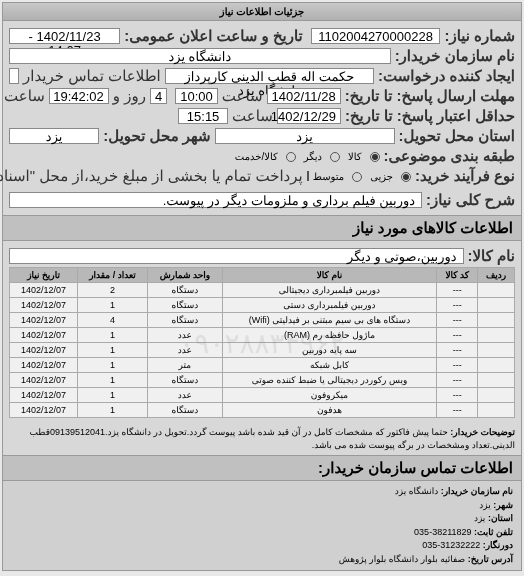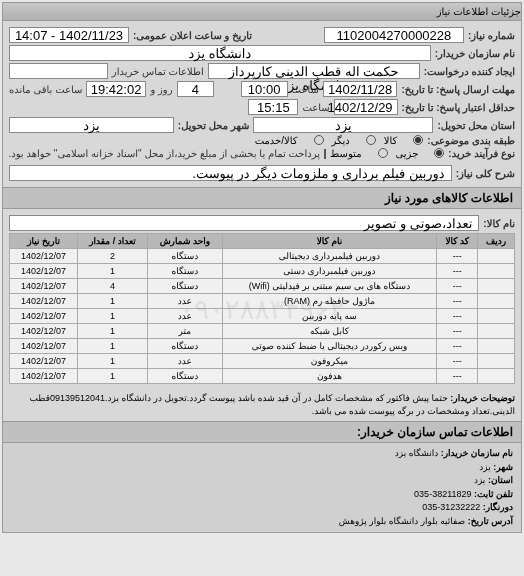--- a/index.html
+++ b/index.html
@@ -14,60 +14,61 @@
 }
 .panel {
   background: #d0d0d0;
   border: 1px solid #999;
   margin: 2px;
 }
 .header-bar {
   background: linear-gradient(#c8c8c8, #b0b0b0);
   padding: 3px 0;
   font-size: 10px;
-  font-weight: normal;
+  font-weight: bold;
   border-bottom: 1px solid #999;
+  text-align: center;
 }
 .section {
   padding: 4px 6px;
   background: #d8d8d8;
 }
 .row {
   display: flex;
   align-items: center;
   margin: 2px 0;
   gap: 4px;
   font-size: 10px;
 }
 .label {
   color: #333;
   white-space: nowrap;
-  font-size: 10px;
+  font-size: 15px;
 }
 .label-bold { font-weight: bold; }
 .field {
   background: #fff;
   border: 1px solid #888;
   padding: 1px 4px;
   font-size: 13px;
   height: 16px;
   line-height: 14px;
   display: inline-block;
   text-align: center;
 }
 .field-wide { flex: 1; }
 .radio-group {
   display: flex;
   gap: 8px;
   align-items: center;
 }
 .radio-item {
   display: flex;
-  align-items: flex-start;
-  gap: 16px;
+  align-items: flex-end;
+  gap: 8px;
 }
 .radio-dot {
   width: 10px; height: 10px;
   border: 1px solid #555;
   border-radius: 50%;
   display: inline-block;
   position: relative;
 }
 .radio-dot.checked::after {
   content: '';
@@ -79,21 +80,21 @@
 }
 .checkbox {
   width: 10px; height: 10px;
   border: 1px solid #555;
   display: inline-block;
 }
 .subheader {
   background: #c0c0c0;
   padding: 3px 8px;
   font-weight: bold;
-  font-size: 12px;
+  font-size: 15px;
   border-top: 1px solid #999;
   border-bottom: 1px solid #999;
 }
 table {
   width: 100%;
   border-collapse: collapse;
   background: #fff;
   font-size: 9px;
 }
 th, td {
@@ -222,21 +223,21 @@
       <span class="label label-bold">شرح کلی نیاز:</span>
       <span class="field field-wide" style="text-align:right;padding-right:6px">دوربین فیلم برداری و ملزومات دیگر در پیوست.</span>
     </div>
   </div>
 
   <div class="subheader">اطلاعات کالاهای مورد نیاز</div>
 
   <div class="section">
     <div class="row">
       <span class="label label-bold">نام کالا:</span>
-      <span class="field field-wide" style="text-align:right;padding-right:6px">تعداد،صوتی و تصویر</span>
+      <span class="field field-wide" style="text-align:right;padding-right:6px">دوربین،صوتی و دیگر</span>
     </div>
 
     <div style="position:relative">
       <div class="watermark">۰۹۰۲۸۸۳۴۹۶۲</div>
       <table>
         <thead>
           <tr>
             <th>ردیف</th>
             <th>کد کالا</th>
             <th>نام کالا</th>

